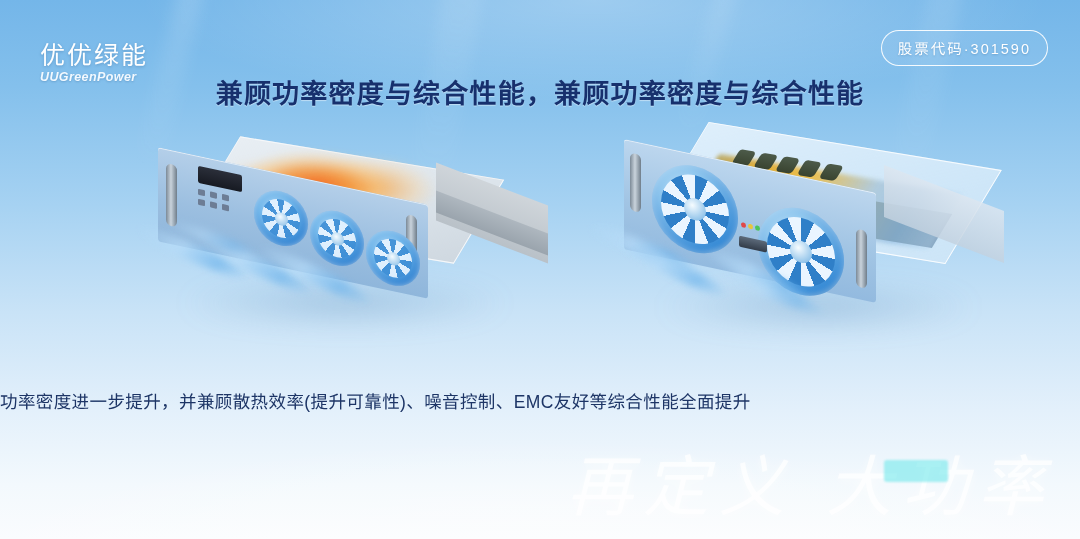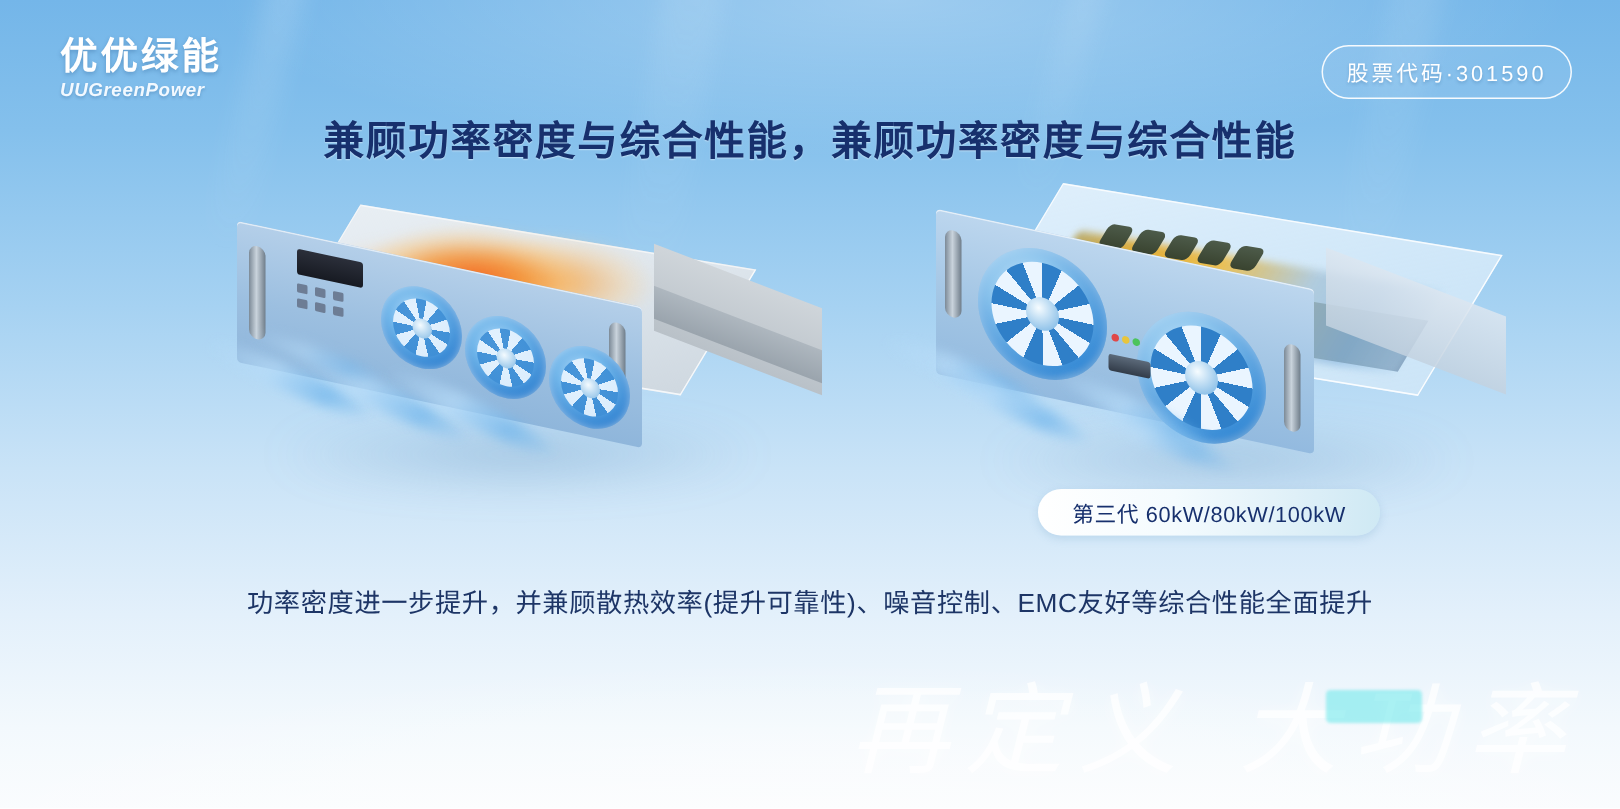--- a/index.html
+++ b/index.html
@@ -19,22 +19,22 @@
   .ray{position:absolute;pointer-events:none;background:linear-gradient(180deg,rgba(255,255,255,0.30),rgba(255,255,255,0));filter:blur(7px);}
   .r1{left:160px;top:-40px;width:26px;height:210px;transform:rotate(14deg);opacity:.55;}
   .r2{left:430px;top:-60px;width:40px;height:250px;transform:rotate(10deg);opacity:.40;}
   .r3{left:700px;top:-50px;width:22px;height:190px;transform:rotate(16deg);opacity:.45;}
   .r4{left:910px;top:-30px;width:34px;height:220px;transform:rotate(12deg);opacity:.35;}
   .glowtop{position:absolute;left:0;top:0;width:1080px;height:150px;
     background:radial-gradient(60% 100% at 55% 0%,rgba(255,255,255,.30),rgba(255,255,255,0) 70%);}
 
   
   .logo{position:absolute;left:40px;top:26px;line-height:1;user-select:none;}
-  .logo .cn{font-size:25px;font-weight:700;color:#ffffff;letter-spacing:2px;
-    text-shadow:0 1px 3px rgba(40,90,140,.35);}
+  .logo .cn{font-size:25px;font-weight:400;color:#ffffff;letter-spacing:2px;
+    text-shadow:0 1px 3px rgba(40,90,140,.35);margin-top:17px;}
   .logo .en{font-size:12.5px;font-style:italic;font-weight:700;color:#f2f9ff;
     letter-spacing:.4px;margin-top:3px;text-shadow:0 1px 2px rgba(40,90,140,.30);}
 
   
   .stock-badge{position:absolute;right:32px;top:30px;
     padding:6px 16px 7px;border:1.4px solid rgba(255,255,255,.92);
     border-radius:18px;color:#ffffff;font-size:14.5px;letter-spacing:2px;
     background:rgba(255,255,255,.06);white-space:nowrap;
     text-shadow:0 1px 2px rgba(40,90,140,.28);}
 
@@ -134,21 +134,21 @@
 
   
   .pill{position:absolute;height:31px;border-radius:16px;display:flex;align-items:center;
     justify-content:center;font-size:14.5px;color:#17306d;letter-spacing:.4px;white-space:nowrap;
     background:linear-gradient(90deg,#ffffff 0%,#f4fbfe 40%,#dff0f8 75%,#cfe9f4 100%);
     box-shadow:0 2px 6px rgba(120,165,200,.28);}
   #pill-left{left:218px;top:326px;width:222px;}
   #pill-right{left:692px;top:326px;width:228px;}
 
   
-  .desc{position:absolute;left:0;top:388px;width:1080px;text-align:center;
+  .desc{position:absolute;left:0;top:388px;width:1080px;
     font-size:17.5px;color:#1d3566;letter-spacing:.4px;}
 
   
   .watermark{position:absolute;right:26px;bottom:10px;
     font-family:"DejaVu Serif","Liberation Serif",serif;
     font-size:66px;font-weight:400;color:rgba(255,255,255,.72);
     letter-spacing:10px;white-space:nowrap;font-style:italic;
     text-shadow:0 2px 10px rgba(255,255,255,.55);pointer-events:none;}
   .wm-badge{position:absolute;left:884px;top:460px;width:64px;height:22px;border-radius:3px;
     background:rgba(118,232,236,.62);filter:blur(1.2px);}
@@ -234,21 +234,20 @@
         <div class="port"></div>
       </div>
 
       <div class="flow" style="left:-22px;top:104px;width:112px;height:16px;transform:rotate(22deg);"></div>
       <div class="flow" style="left:4px;top:124px;width:120px;height:16px;transform:rotate(26deg);"></div>
       <div class="flow" style="left:92px;top:132px;width:118px;height:16px;transform:rotate(26deg);"></div>
       <div class="flow" style="left:112px;top:150px;width:108px;height:14px;transform:rotate(22deg);opacity:.6;"></div>
     </div>
   </div>
 
-  <div class="pill" id="pill-right">第三代 60kW/80kW/100kW</div>
 
   <div class="desc">功率密度进一步提升，并兼顾散热效率(提升可靠性)、噪音控制、EMC友好等综合性能全面提升</div>
 
   <div class="watermark">再定义 大功率</div>
   <div class="wm-badge">
     <span></span>
   </div>
 
 </div>
 

